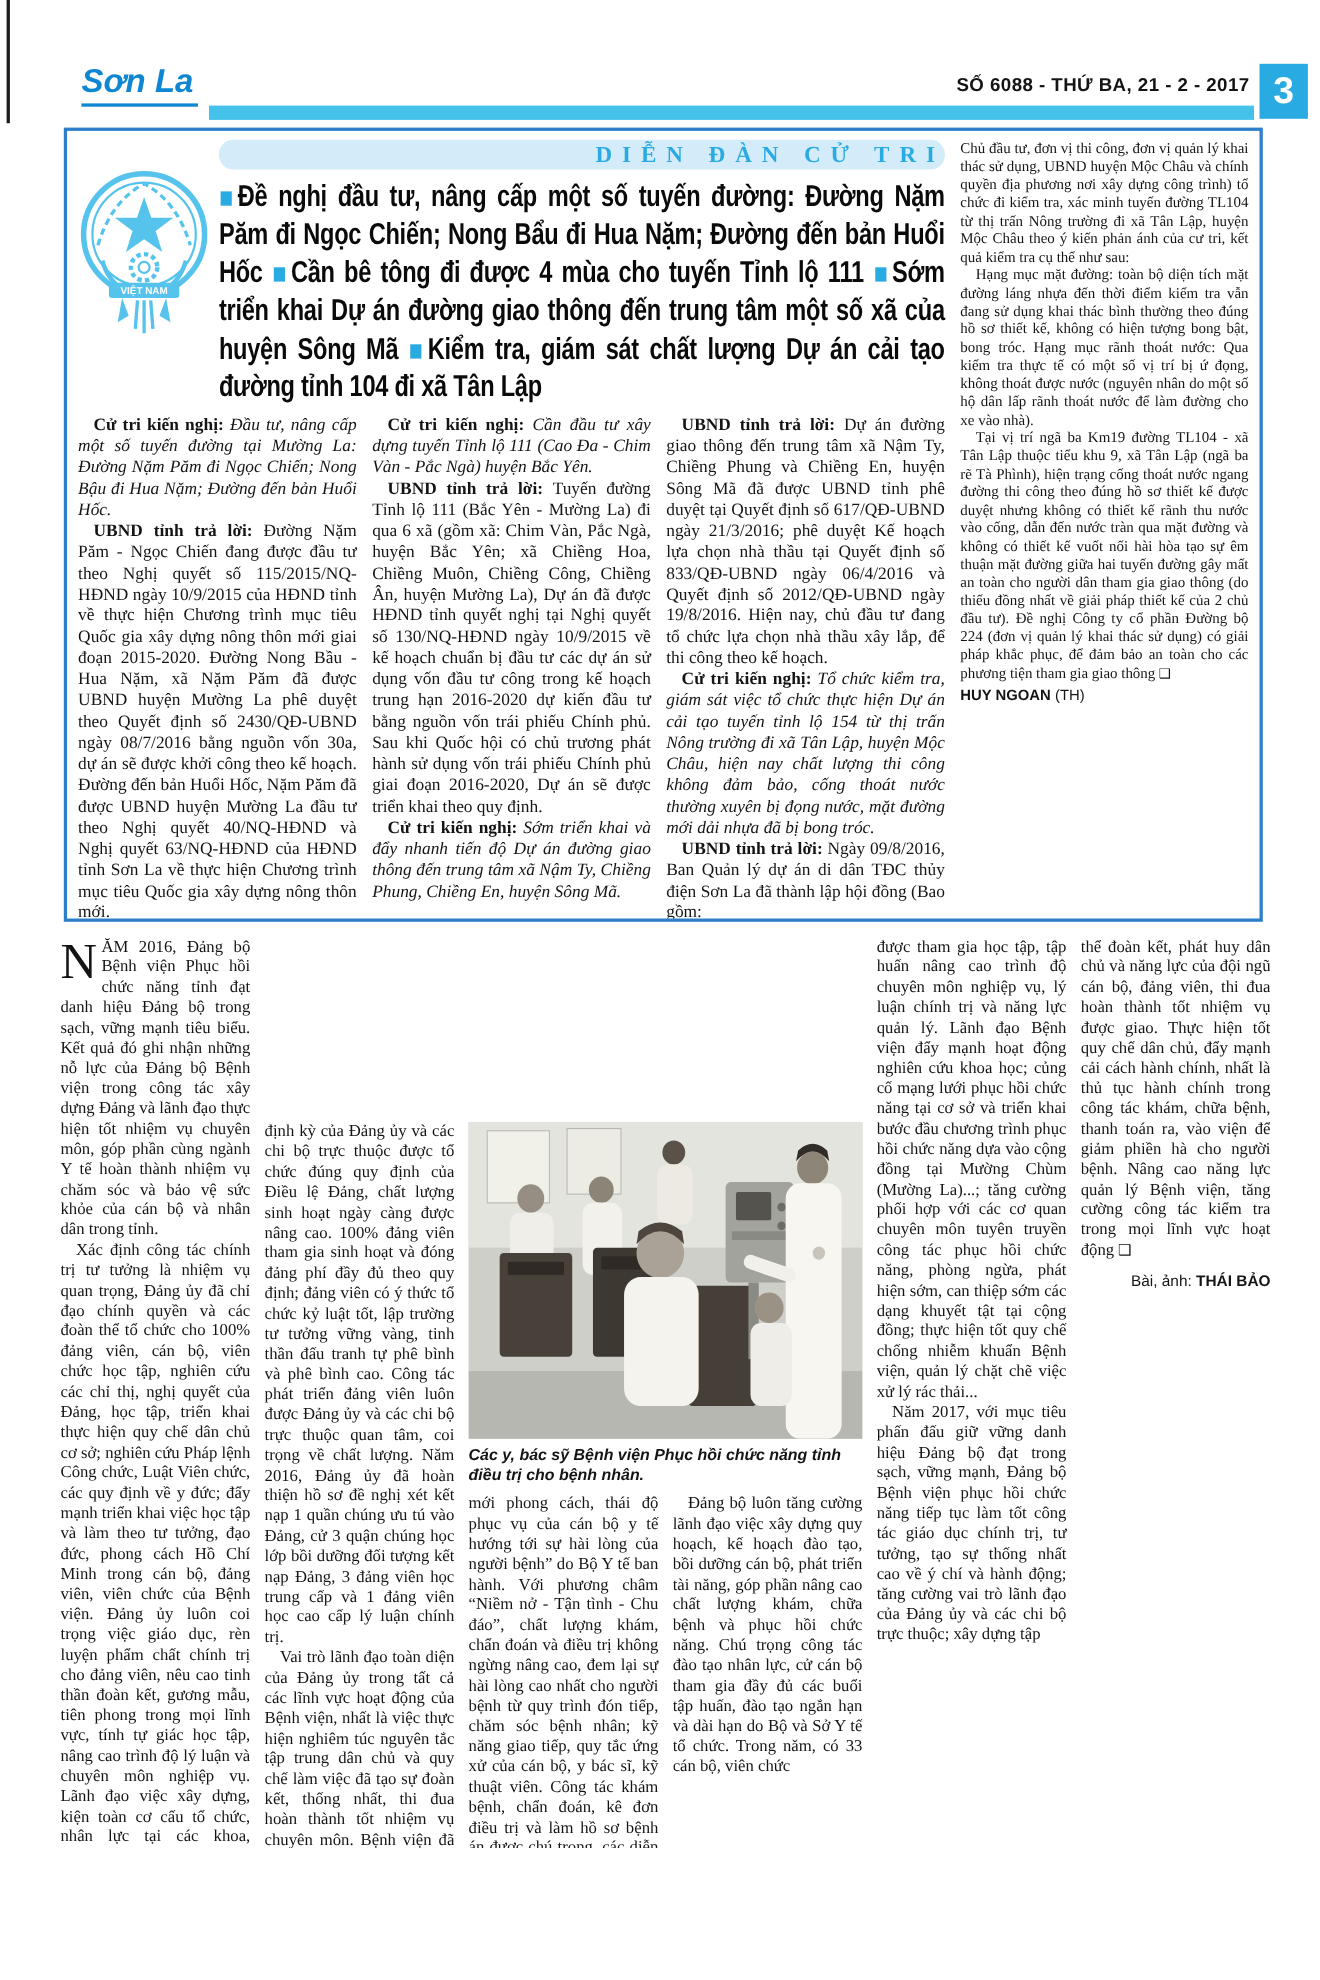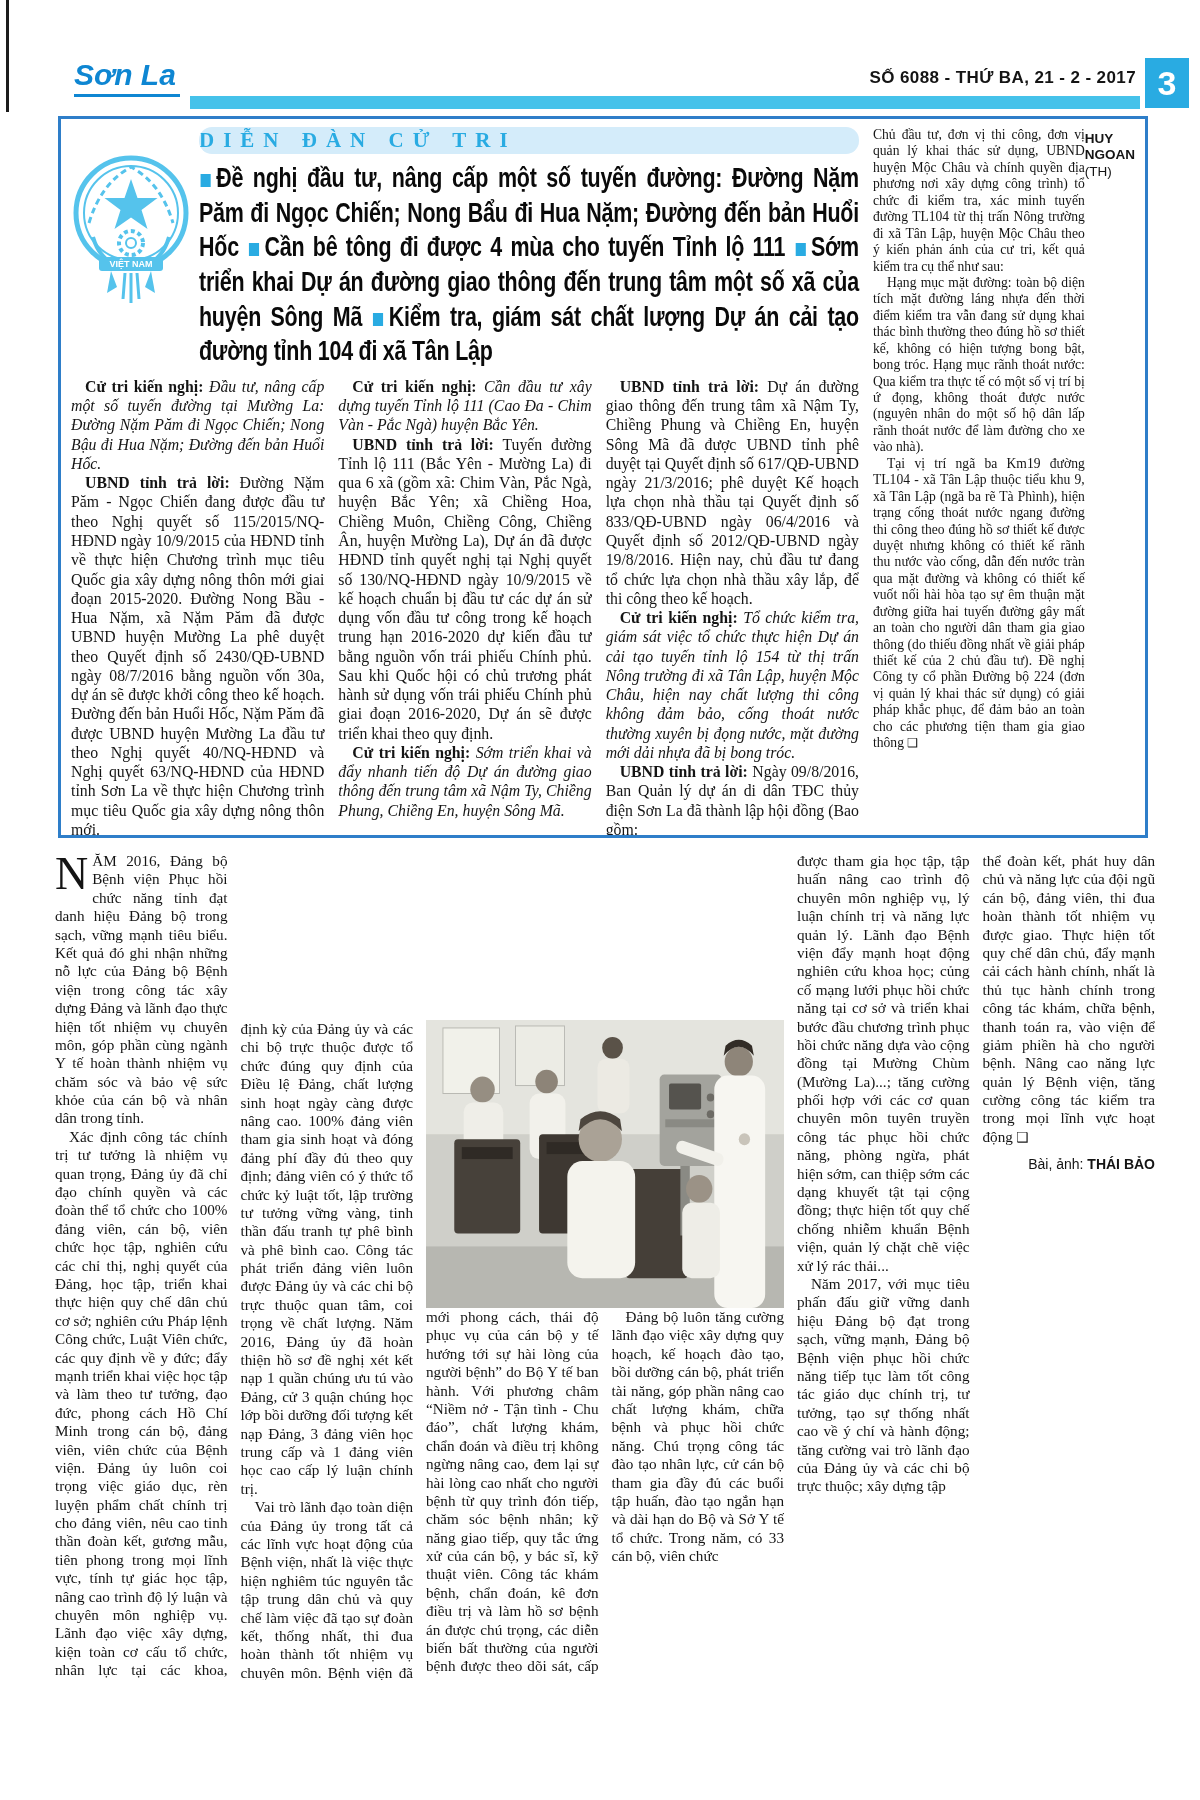--- a/index.html
+++ b/index.html
@@ -17,29 +17,29 @@
         color:#fff;font:bold 34px "Liberation Sans",sans-serif;display:flex;align-items:center;justify-content:center;}
   
   .forum{position:absolute;left:58px;top:116px;width:1090px;height:722px;box-sizing:border-box;
         border:3px solid var(--border-blue,#2e7ec9);padding:8px 10px;display:flex;gap:14px;overflow:hidden;}
   .forum-left{width:788px;flex:none;}
   .header-row{display:flex;gap:8px;}
   .emblem{width:120px;flex:none;}
   .head-stack{flex:1;min-width:0;}
   .banner{height:27px;background:var(--banner-bg,#d4ecfa);color:var(--accent,#29abe2);
         font-family:"Liberation Serif",serif;font-weight:bold;font-size:21px;letter-spacing:9px;
-        text-align:left;line-height:27px;white-space:nowrap;overflow:hidden;border-radius:13px;}
+        text-align:right;line-height:27px;white-space:nowrap;overflow:hidden;border-radius:13px;}
   .headline{margin-top:7px;width:846px;transform:scaleX(.78);transform-origin:left top;
         font-family:"Liberation Sans",sans-serif;font-weight:bold;font-size:27.5px;line-height:1.26;
         text-align:justify;color:#0a0a0a;letter-spacing:-.3px;}
   .hbullet{display:inline-block;width:13px;height:13px;background:var(--accent,#29abe2);margin:0 7px 0 2px;}
   .forum-cols{display:flex;gap:14px;margin-top:8px;height:478px;overflow:hidden;
         font-size:15.8px;line-height:1.22;}
   .fcol{flex:1;min-width:0;}
-  .forum-right{flex:1;min-width:0;font-size:13.6px;line-height:1.21;display:flex;flex-direction:row;}
+  .forum-right{flex:1;min-width:0;font-size:13.6px;line-height:1.21;display:flex;flex-direction:column;}
   .forum-byline{text-align:left;margin-top:4px;font-family:"Liberation Sans",sans-serif;font-size:13.5px;}
   
   .para{margin:0;text-align:justify;text-indent:14px;}
   .para.noindent{text-indent:0;}
   .para .lead{font-weight:bold;}
   .dropcap{float:left;font-size:46px;line-height:.82;padding:3px 4px 0 0;font-weight:normal;}
   .endmark{font-size:.9em;}
   
   .bottom{position:absolute;left:55px;top:852px;width:1100px;height:918px;display:grid;
         grid-template-columns:repeat(6,1fr);gap:13px;font-size:15.2px;line-height:1.21;overflow:hidden;}
@@ -178,20 +178,21 @@
             <circle cx="332" cy="42" r="15" fill="#8e8579"></circle>
             <path d="M316 36 Q332 18 348 36 L346 26 Q332 14 318 26 Z" fill="#322c26"></path>
             <rect x="306" y="56" width="54" height="234" rx="14" fill="#f7f6f1"></rect>
             <rect x="268" y="120" width="52" height="13" rx="6" fill="#f1f0ea" transform="rotate(18 268 120)"></rect>
             <circle cx="338" cy="120" r="6" fill="#c9c4ba"></circle>
 
             <circle cx="290" cy="170" r="14" fill="#9b9286"></circle>
             <rect x="272" y="184" width="40" height="76" rx="10" fill="#eeede7"></rect>
           </svg>
         </div>
+        <div class="caption">Các y, bác sỹ Bệnh viện Phục hồi chức năng tỉnh điều trị cho bệnh nhân.</div>
         <div class="subcols">
           <div class="fcol">
               <p class="para noindent">mới phong cách, thái độ phục vụ của cán bộ y tế hướng tới sự hài lòng của người bệnh” do Bộ Y tế ban hành. Với phương châm “Niềm nở - Tận tình - Chu đáo”, chất lượng khám, chẩn đoán và điều trị không ngừng nâng cao, đem lại sự hài lòng cao nhất cho người bệnh từ quy trình đón tiếp, chăm sóc bệnh nhân; kỹ năng giao tiếp, quy tắc ứng xử của cán bộ, y bác sĩ, kỹ thuật viên. Công tác khám bệnh, chẩn đoán, kê đơn điều trị và làm hồ sơ bệnh án được chú trọng, các diễn biến bất thường của người bệnh được theo dõi sát, cấp cứu</p>
             </div>
           <div class="fcol">
               <p class="para">Đảng bộ luôn tăng cường lãnh đạo việc xây dựng quy hoạch, kế hoạch đào tạo, bồi dưỡng cán bộ, phát triển tài năng, góp phần nâng cao chất lượng khám, chữa bệnh và phục hồi chức năng. Chú trọng công tác đào tạo nhân lực, cử cán bộ tham gia đầy đủ các buổi tập huấn, đào tạo ngắn hạn và dài hạn do Bộ và Sở Y tế tổ chức. Trong năm, có 33 cán bộ, viên chức</p>
             </div>
         </div>
       </div>
     </div>

